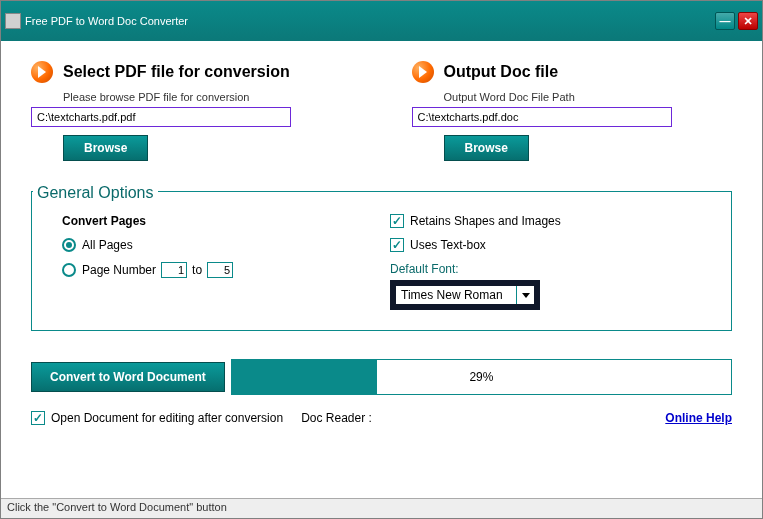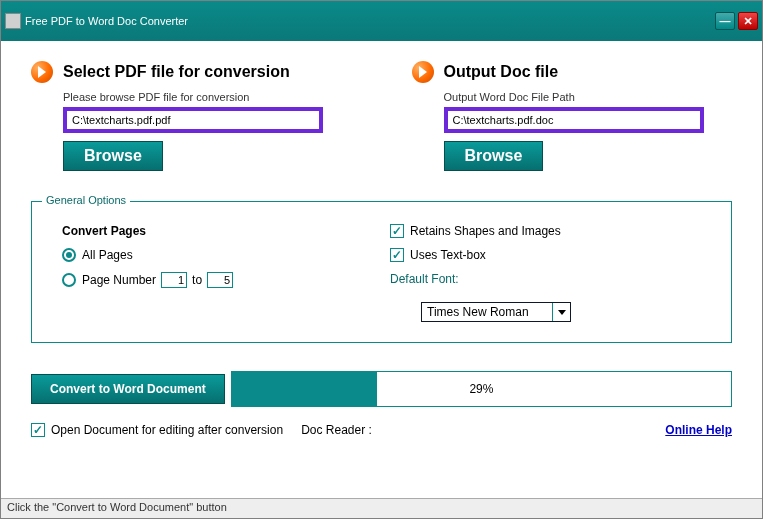--- a/index.html
+++ b/index.html
@@ -12,34 +12,34 @@
 .tbtn.min { background: linear-gradient(to bottom,#4aa,#088); color:#fff; border:1px solid #055; }
 .tbtn.close { background: linear-gradient(to bottom,#e44,#b00); color:#fff; border:1px solid #800; }
 .content { flex: 1; padding: 20px 30px 10px 30px; background: #fff; display: flex; flex-direction: column; }
 .cols { display: flex; gap: 60px; }
 .col { flex: 1; }
 .section-head { display: flex; align-items: center; margin-bottom: 8px; }
 .bullet { width: 22px; height: 22px; border-radius: 50%; background: radial-gradient(circle at 30% 30%, #ffb060, #ff6a00 55%, #cc4a00); margin-right: 10px; position: relative; }
 .bullet::after { content:""; position:absolute; left:7px; top:5px; width:0; height:0; border-left:8px solid #fff; border-top:6px solid transparent; border-bottom:6px solid transparent; }
 .section-title { font-size: 16px; font-weight: bold; color: #000; }
 .sublabel { font-size: 11px; color: #333; margin: 6px 0 4px 32px; }
-.text-input { width: 100%; max-width: 260px; margin-left: 32px; border: 4px solid #6d28d9; font-size: 11px; padding: 3px 5px; color: #000; }
-.btn { display: inline-block; margin: 8px 0 0 32px; background: linear-gradient(to bottom, #0a9a9a, #066f6f); color: #fff; font-size: 16px; font-weight: bold; padding: 5px 20px; border: 1px solid #044e4e; cursor: pointer; }
+.text-input { width: 100%; max-width: 260px; border: 1px solid #6d28d9; font-size: 11px; padding: 3px 5px; color: #000; }
+.btn { display: inline-block; margin: 8px 0 0 32px; background: linear-gradient(to bottom, #0a9a9a, #066f6f); color: #fff; font-size: 12px; font-weight: bold; padding: 5px 20px; border: 1px solid #044e4e; cursor: pointer; }
 .fieldset { margin-top: 30px; border: 1px solid #0a8a8a; padding: 14px 30px 20px 30px; position: relative; }
-.legend { position: absolute; top: -8px; left: 10px; background: #fff; padding: 0 4px; font-size: 11px; color: #0a6a6a; }
+.legend { position: absolute; top: -8px; left: 1px; background: #fff; padding: 0 4px; font-size: 16px; color: #0a6a6a; }
 .opts-cols { display: flex; gap: 17px; margin-top: 8px; }
 .opts-col { flex: 1; }
 .opts-title { font-size: 12px; font-weight: bold; margin-bottom: 10px; }
 .radio-row, .check-row { display: flex; align-items: center; font-size: 12px; margin-bottom: 10px; }
 .radio { width: 14px; height: 14px; border: 2px solid #0a8a8a; border-radius: 50%; margin-right: 6px; display:flex; align-items:center; justify-content:center; cursor:pointer; }
 .radio.sel::after { content:""; width:6px; height:6px; background:#0a8a8a; border-radius:50%; }
 .check { width: 14px; height: 14px; border: 1px solid #0a8a8a; margin-right: 6px; display:flex; align-items:center; justify-content:center; color:#0a8a8a; font-size:12px; font-weight:bold; cursor:pointer; }
 .num-input { width: 26px; border: 1px solid #0a8a8a; font-size: 11px; padding: 1px 2px; text-align:right; margin: 0 5px; }
-.label-sm { font-size: 12px; color:#0a6a6a; margin-bottom:16px; }
-.select { display:flex; width: 150px; border:1px solid #0f172a; font-size:12px; cursor:pointer;margin-left:31px; }
+.label-sm { font-size: 12px; color:#0a6a6a; margin-bottom:4px; }
+.select { display:flex; width: 150px; border:6px solid #0f172a; font-size:12px; cursor:pointer; }
 .select .val { flex:1; padding: 2px 5px; }
 .select .arrow { width:18px; border-left:1px solid #0a8a8a; display:flex; align-items:center; justify-content:center; }
 .select .arrow::after { content:""; border-left:4px solid transparent; border-right:4px solid transparent; border-top:5px solid #000; }
 .action-row { display:flex; align-items:center; gap:6px; margin-top:28px; }
 .convert-btn { background: linear-gradient(to bottom, #0a9a9a, #066f6f); color:#fff; font-size:12px; font-weight:bold; padding:7px 18px; border:1px solid #044e4e; cursor:pointer; white-space:nowrap; }
 .progress { flex:1; height:36px; border:1px solid #0a8a8a; position:relative; background:#fff; }
 .progress .bar { height:100%; background:#0a8a8a; width:29%; }
 .progress .txt { position:absolute; inset:0; display:flex; align-items:center; justify-content:center; font-size:12px; color:#000; }
 .bottom-row { display:flex; align-items:center; gap:18px; margin-top:16px; font-size:12px; }
 .link { color:#0000cc; text-decoration:underline; font-weight:bold; cursor:pointer; margin-left:auto; }

